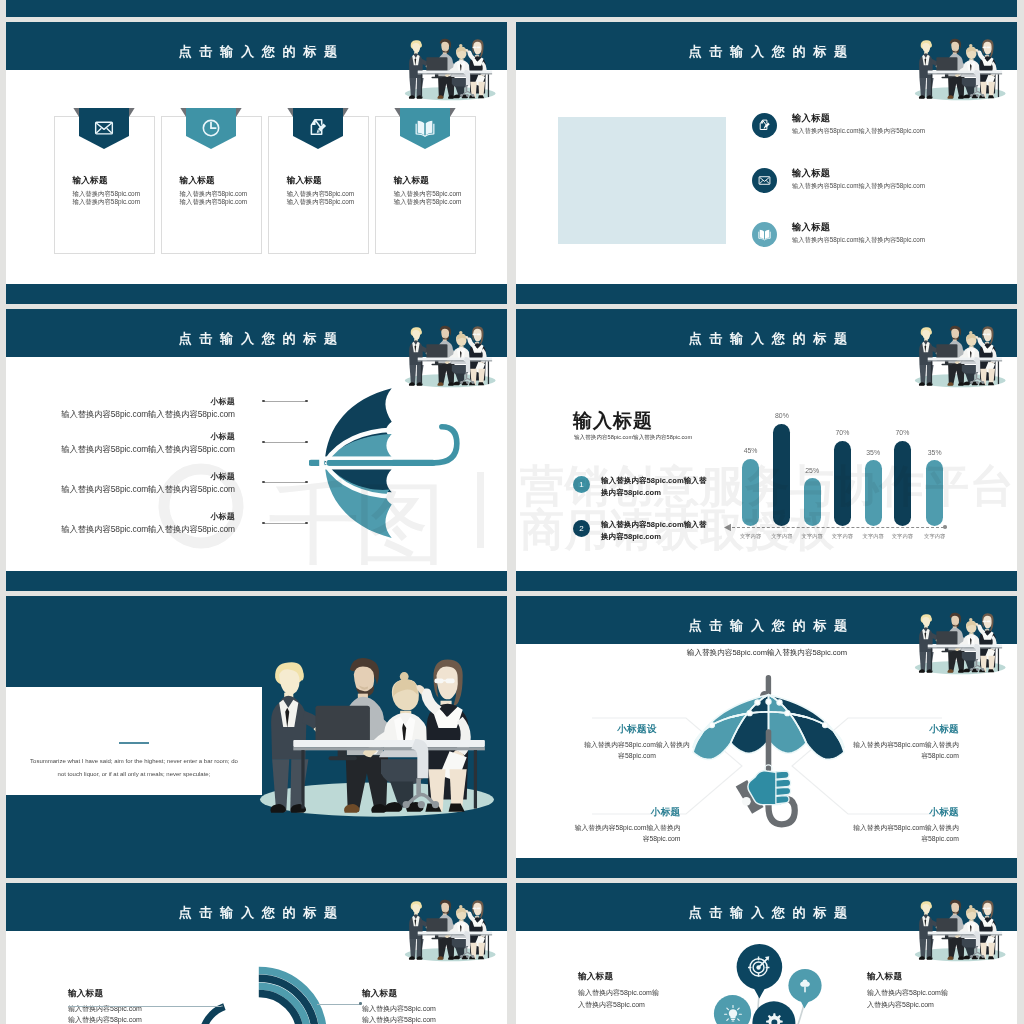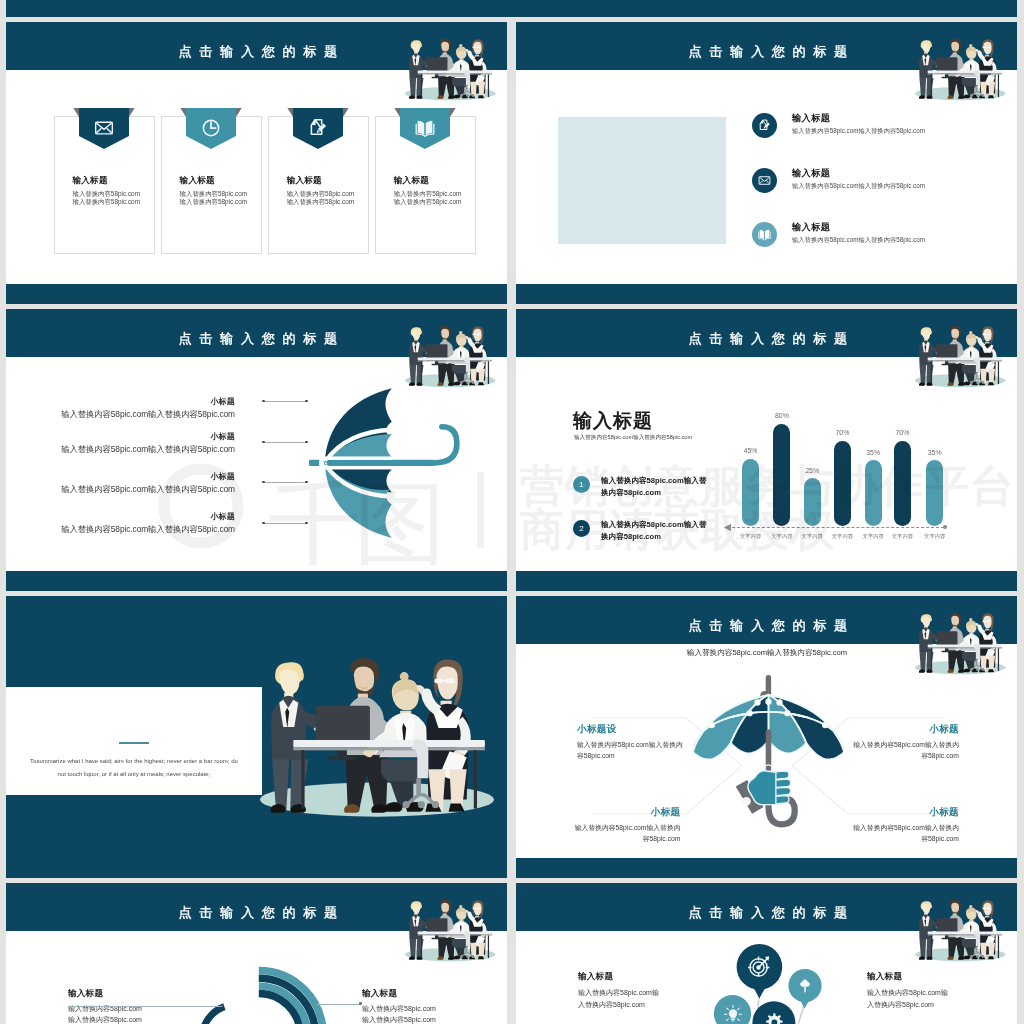--- a/index.html
+++ b/index.html
@@ -968,21 +968,21 @@
             <path d="M58 120 l14 -8 l20 33 l-14 8 z" fill="#6a6e72"></path>
             <circle cx="71" cy="138" r="5.4" fill="#f6f8f8"></circle>
             <path d="M82 108 q5 -9 14 -7 l13 2 q9 1 9 9 l0 21 q0 9 -9 9 l-18 0 q-7 0 -10 -5 l-7 -12 q-3 -7 2 -12 z" fill="#2f8ca3" stroke="#e6f4f6" stroke-width="1.8"></path>
             <path d="M107 102 l11 -1 q5 0 5 4.5 q0 4.5 -5 4.5 l-11 1 z" fill="#2f8ca3" stroke="#e6f4f6" stroke-width="1.6"></path>
             <path d="M107 112 l13 -1 q5 0 5 4.5 q0 4.5 -5 4.5 l-13 1 z" fill="#2f8ca3" stroke="#e6f4f6" stroke-width="1.6"></path>
             <path d="M107 122 l13 -1 q5 0 5 4.5 q0 4.5 -5 4.5 l-13 1 z" fill="#2f8ca3" stroke="#e6f4f6" stroke-width="1.6"></path>
             <path d="M107 132 l11 -1 q5 0 5 4.5 q0 4.5 -5 4.5 l-11 1 z" fill="#2f8ca3" stroke="#e6f4f6" stroke-width="1.6"></path>
           </g>
         </svg>
       </div>
-      <div class="s6q" style="left:61px;top:127px;text-align:left">
+      <div class="s6q" style="left:68px;top:127px;text-align:center">
         <div class="s6qt">小标题设</div>
         <div class="s6qb">输入替换内容58pic.com输入替换内容58pic.com</div>
       </div>
       <div class="s6q" style="left:337px;top:127px;text-align:right">
         <div class="s6qt">小标题</div>
         <div class="s6qb">输入替换内容58pic.com输入替换内容58pic.com</div>
       </div>
       <div class="s6q" style="left:58.5px;top:210px;text-align:right">
         <div class="s6qt">小标题</div>
         <div class="s6qb">输入替换内容58pic.com输入替换内容58pic.com</div>

